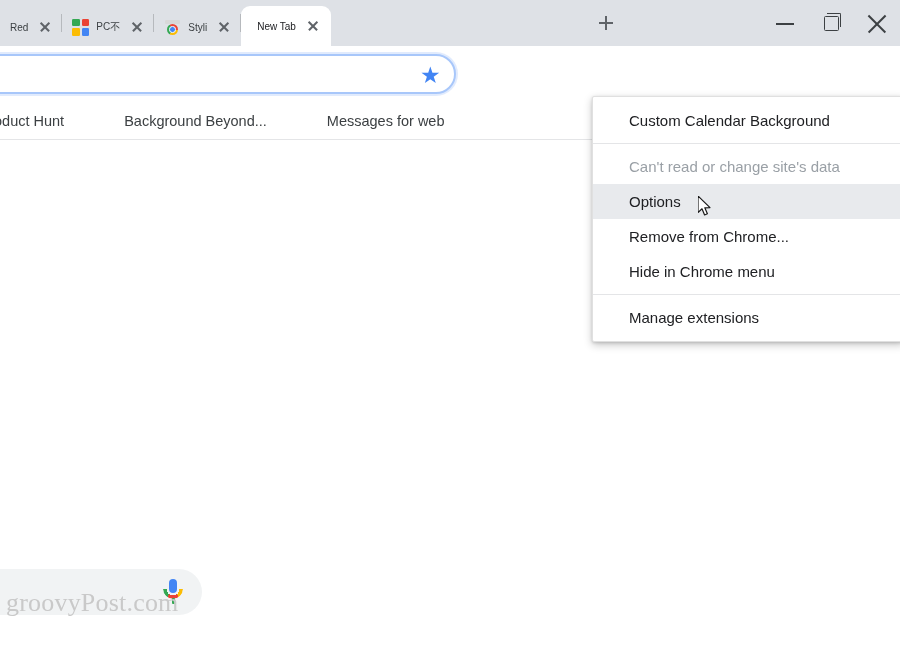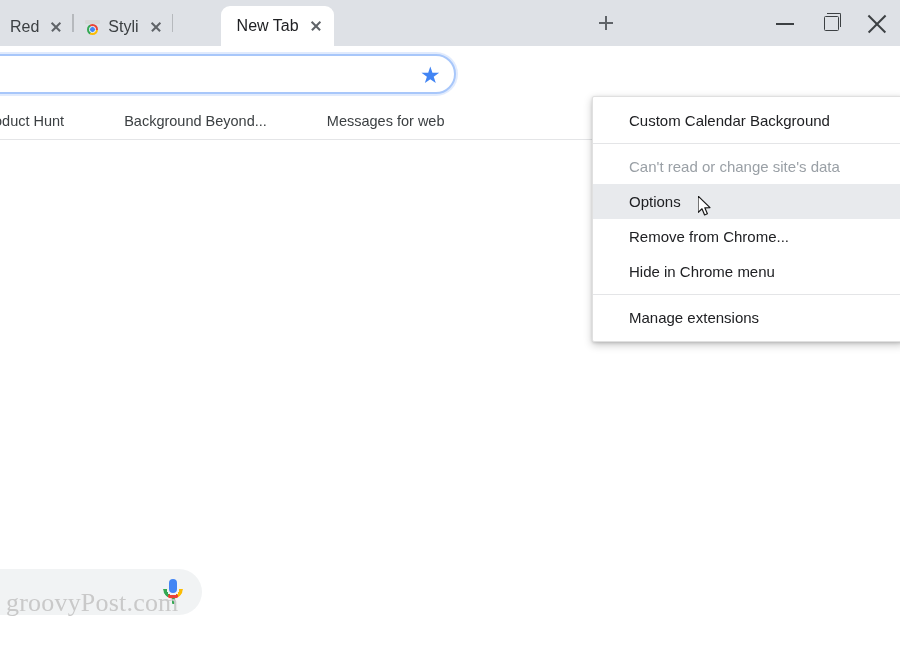--- a/index.html
+++ b/index.html
@@ -25,21 +25,21 @@
     position: absolute; left: 0; top: 0;
     height: 46px;
     display: flex; align-items: flex-end;
   }
   .tab {
     position: relative;
     height: 38px;
     display: flex; align-items: center;
     padding: 0 6px 0 10px;
     gap: 7px;
-    font-size: 16px;
+    font-size: 10px;
     color: #3c4043;
     white-space: nowrap;
     cursor: default;
   }
   .tab .favicon {
     width: 17px; height: 17px;
     flex: 0 0 17px;
     position: relative;
   }
   .tab .tab-title {
@@ -69,21 +69,20 @@
     align-self: center;
     margin-bottom: 1px;
   }
 
   .tab.active {
     background: #ffffff;
     border-radius: 9px 9px 0 0;
     height: 40px;
     padding: 0 8px 0 16px;
     color: #202124;
-    margin-left: 48px;
   }
   .tab.active .tab-title { max-width: 80px; }
 
   
   .fav-ms i {
     position: absolute; width: 7.4px; height: 7.4px; border-radius: 1.2px;
   }
   .fav-ms i:nth-child(1){ left:0; top:0; background:#34a853; }
   .fav-ms i:nth-child(2){ right:0; top:0; background:#ea4335; }
   .fav-ms i:nth-child(3){ left:0; bottom:0; background:#fbbc04; }
@@ -423,20 +422,30 @@
   <div class="tabstrip">
 
     <div class="tabs">
 
       <div class="tab">
         <span class="tab-title">Red</span>
         <span class="tab-close"></span>
       </div>
       <div class="tab-sep"></div>
 
+      <div class="tab">
+        <span class="favicon fav-ms">
+            <i></i>
+            <i></i>
+            <i></i>
+            <i></i>
+          </span>
+        <span class="tab-title">PC不</span>
+        <span class="tab-close"></span>
+      </div>
       <div class="tab-sep"></div>
 
       <div class="tab">
         <span class="favicon fav-cws">
             <span class="awning"></span>
             <span class="chrome"></span>
           </span>
         <span class="tab-title">Styli</span>
         <span class="tab-close"></span>
       </div>

